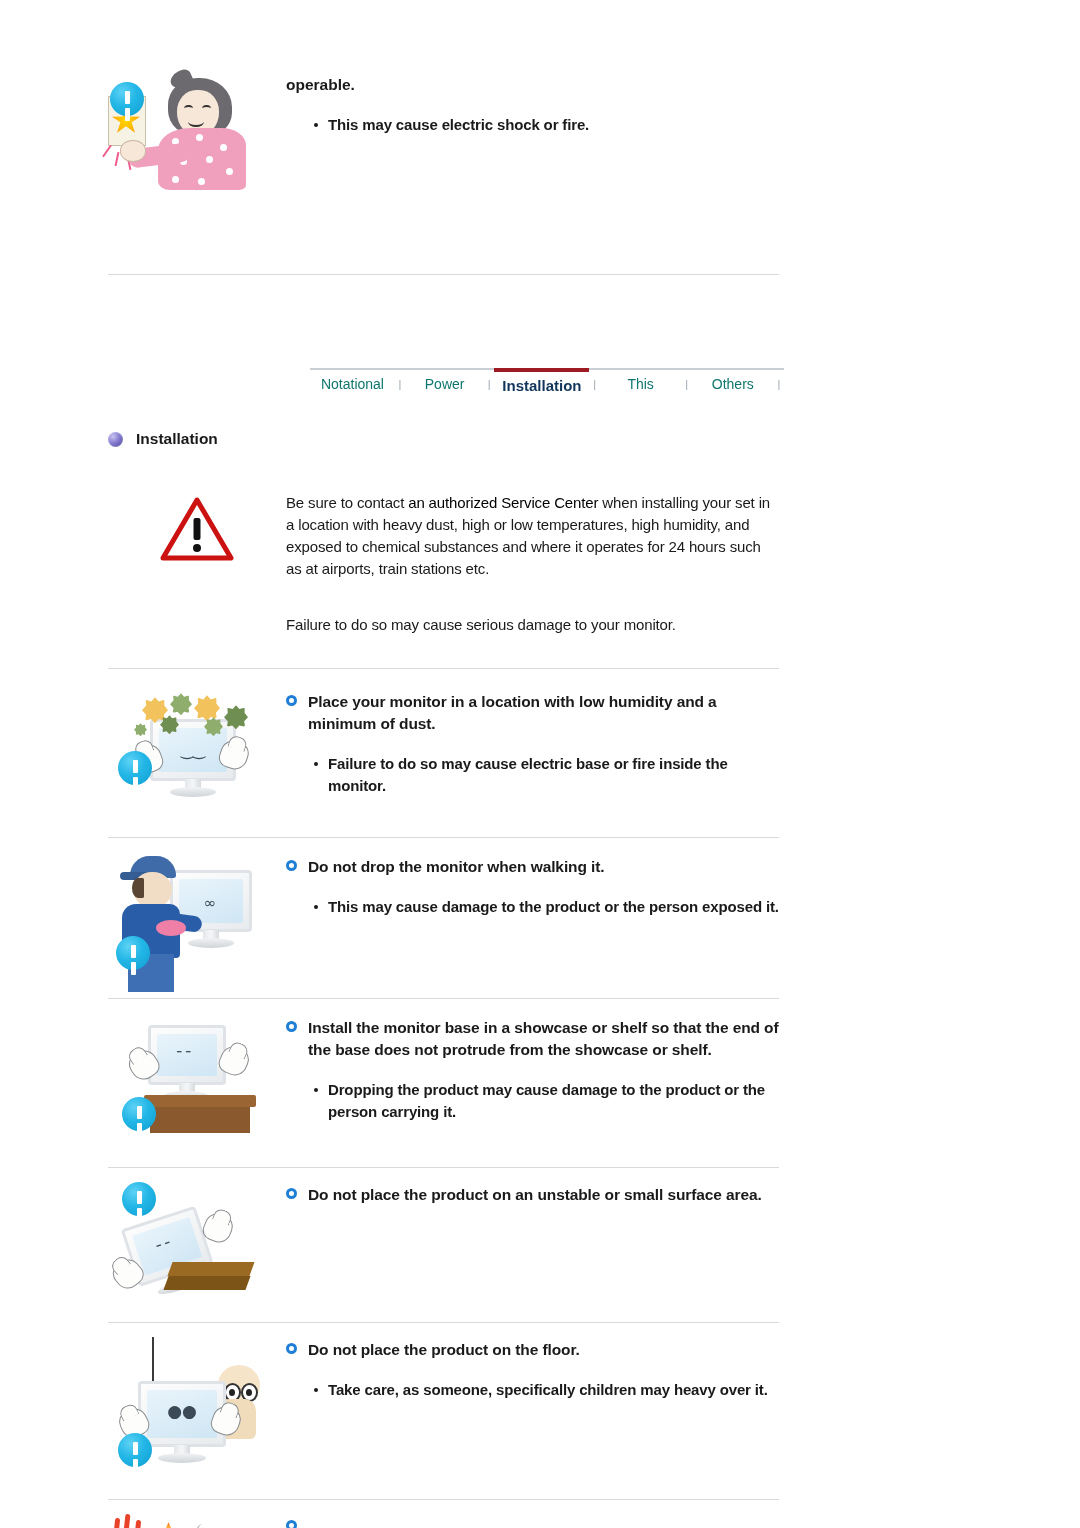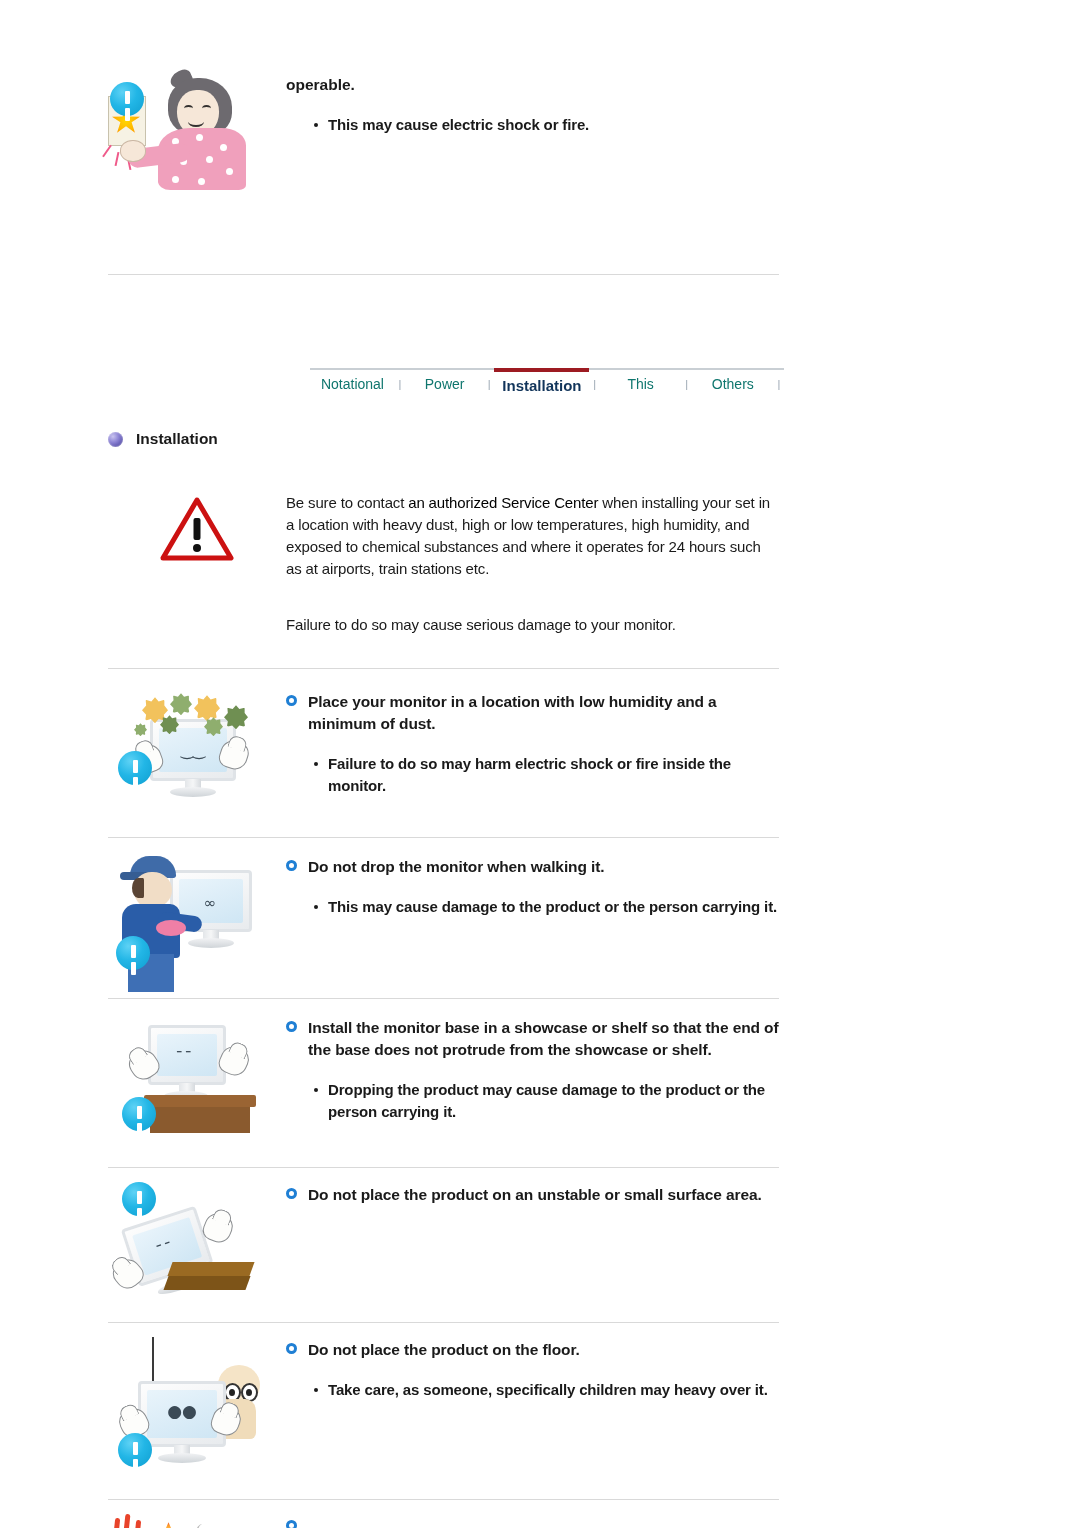--- a/index.html
+++ b/index.html
@@ -618,21 +618,21 @@
       <div class="blob g" style="left:96px; top:28px; width:19px; height:19px;"></div>
       <div class="blob gs" style="left:116px; top:16px; width:24px; height:24px;"></div>
       <div class="blob g" style="left:26px; top:34px; width:13px; height:13px;"></div>
     </div>
     <div class="text-col">
       <div class="sub-head">
         <span class="ring"></span>
         <span>Place your monitor in a location with low humidity and a minimum of dust.</span>
       </div>
       <ul class="bullets">
-        <li>Failure to do so may harm electric shock or fire inside the monitor.</li>
+        <li>Failure to do so may cause electric base or fire inside the monitor.</li>
       </ul>
     </div>
   </div>
 
   <div class="hr" style="margin-top:20px;"></div>
 
   <div class="row" style="padding-top:16px;">
     <div class="art-col" style="height:128px;">
       <div class="excl-badge" style="left:8px; top:82px;"></div>
       <div class="monitor" style="left:62px; top:16px; width:82px; height:76px;">
@@ -649,21 +649,21 @@
       <div class="m-torso"></div>
       <div class="m-arm"></div>
       <div class="m-legs"></div>
     </div>
     <div class="text-col">
       <div class="sub-head">
         <span class="ring"></span>
         <span>Do not drop the monitor when walking it.</span>
       </div>
       <ul class="bullets">
-        <li>This may cause damage to the product or the person carrying it.</li>
+        <li>This may cause damage to the product or the person exposed it.</li>
       </ul>
     </div>
   </div>
 
   <div class="hr" style="margin-top:16px;"></div>
 
   <div class="row" style="padding-top:16px;">
     <div class="art-col" style="height:138px;">
       <div class="excl-badge" style="left:14px; top:82px;"></div>
       <div class="monitor" style="left:40px; top:10px; width:78px; height:72px;">

